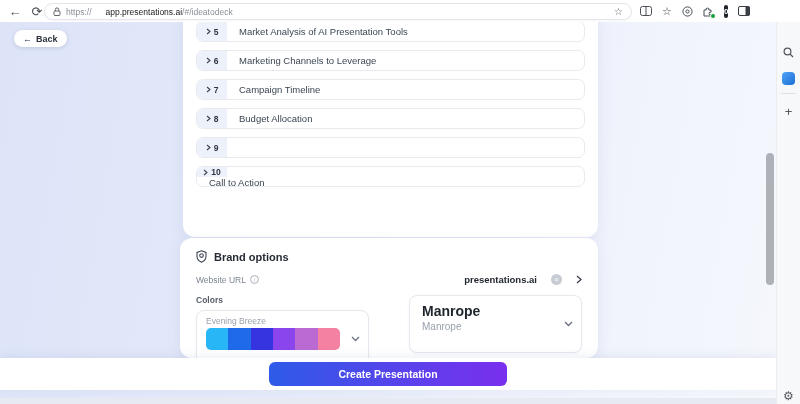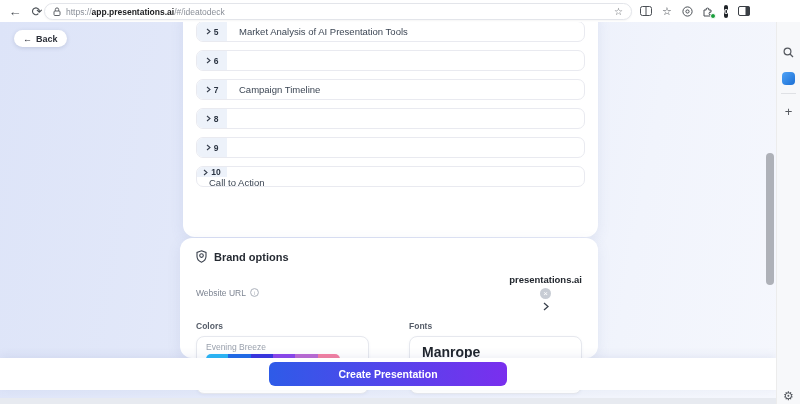--- a/index.html
+++ b/index.html
@@ -4,21 +4,21 @@
 <style>
   * { margin:0; padding:0; box-sizing:border-box; }
   html,body { width:800px; height:404px; overflow:hidden; font-family:"Liberation Sans", sans-serif; }
   .stage { position:relative; width:800px; height:404px; background:#fff; }
 
   
   .browser-bar { position:absolute; top:0; left:0; width:800px; height:22px; background:#fff; z-index:40; display:flex; align-items:center; }
   .nav-ico { width:22px; height:18px; display:flex; align-items:center; justify-content:center; color:#4a4f55; font-size:13px; cursor:pointer; }
   .url-pill { position:absolute; left:44px; top:3px; width:588px; height:17px; background:#fff; border:1px solid #e3e5ea; border-radius:9px; display:flex; align-items:center; padding:0 8px; box-shadow:0 1px 2px rgba(0,0,0,.04); }
   .url-text { font-size:8.5px; color:#8a8f98; white-space:nowrap; overflow:hidden; }
-  .url-text b { color:#202124; font-weight:700; }
+  .url-text b { color:#202124; font-weight:400;padding-left:14px; }
   .pill-star { margin-left:auto; color:#5f6368; font-size:10px; }
   .tb-icons { position:absolute; right:160px; top:0; height:22px; display:flex; align-items:center; gap:10px; left:640px; }
   .tb-ic { width:14px; height:14px; display:flex; align-items:center; justify-content:center; color:#4a4f55; position:relative; cursor:pointer; }
   .badge0 { width:13px; height:13px; background:#1f2328; color:#fff; border-radius:3px; font-size:8px; font-weight:700; display:flex; align-items:center; justify-content:center; }
   .greendot { position:absolute; right:-2px; bottom:-1px; width:6px; height:6px; background:#1a9e3c; border-radius:50%; border:1px solid #fff; }
 
   
   .side-rail { position:absolute; top:0; right:0; width:24px; height:404px; background:#f7f8fa; border-left:1px solid #ececec; z-index:35; }
   .rail-ic { position:absolute; left:50%; transform:translateX(-50%); width:16px; height:16px; display:flex; align-items:center; justify-content:center; color:#55595f; cursor:pointer; }
   .rail-div { position:absolute; left:4px; right:4px; top:93px; height:1px; background:#dfe1e5; }
@@ -35,21 +35,21 @@
   .row-left { width:30px; background:#edf2fa; display:flex; align-items:center; justify-content:center; gap:3px; flex:none; }
   .row-chev { color:#39414f; display:flex; align-items:center; }
   .row-num { font-size:8.5px; font-weight:700; color:#2b3442; }
   .row-title { font-size:9.5px; color:#3c4654; display:flex; align-items:center; padding-left:12px; }
 
   .brand-card { position:absolute; left:180px; top:216px; width:418px; height:120px; background:#fff; border-radius:12px; box-shadow:0 4px 14px rgba(80,100,160,.10); padding:12px 16px; }
   .brand-head { display:flex; align-items:center; gap:7px; }
   .brand-title { font-size:11px; font-weight:700; color:#262b33; }
   .site-row { margin-top:11px; display:flex; align-items:center; }
   .site-label { font-size:8.5px; color:#7d8492; display:flex; align-items:center; gap:4px; }
-  .site-right { margin-left:auto; display:flex; align-items:center; gap:3px; cursor:pointer;flex-direction:column; }
+  .site-right { margin-left:auto; display:flex; align-items:center; gap:14px; cursor:pointer; }
   .site-value { font-size:9.5px; font-weight:700; color:#23282f; }
   .clear-dot { width:11px; height:11px; border-radius:50%; background:#c7ccd4; color:#fff; font-size:8px; display:flex; align-items:center; justify-content:center; line-height:1; }
   .pick-grid { display:flex; gap:40px; margin-top:10px; }
   .pick-col { width:186px; }
   .pick-label { font-size:8.5px; font-weight:700; color:#565d69; margin-bottom:5px; }
   .pick-box { height:58px; background:#fff; border:1px solid #e6e8ee; border-radius:8px; position:relative; cursor:pointer; box-shadow:0 1px 3px rgba(80,100,160,.06); }
   .palette-name { position:absolute; left:9px; top:5px; font-size:8.5px; color:#9aa1ad; }
   .swatches { position:absolute; left:9px; top:17px; right:28px; height:22px; display:flex; border-radius:5px; overflow:hidden; }
   .sw { flex:1; }
   .box-chev { position:absolute; right:8px; top:50%; transform:translateY(-50%); color:#6a7危; color:#6a7280; }
@@ -154,20 +154,21 @@
 
   <div class="row" style="top: 42px;">
     <div class="row-left">
       <span class="row-chev">
         <svg width="5" height="7" viewBox="0 0 5 7">
                     <polyline points="1,1 4,3.5 1,6" fill="none" stroke="#39414f" stroke-width="1.1"></polyline>
                   </svg>
       </span>
       <span class="row-num">6</span>
     </div>
+    <div class="row-title">Marketing Channels to Leverage</div>
   </div>
 
   <div class="row" style="top: 71px;">
     <div class="row-left">
       <span class="row-chev">
         <svg width="5" height="7" viewBox="0 0 5 7">
                     <polyline points="1,1 4,3.5 1,6" fill="none" stroke="#39414f" stroke-width="1.1"></polyline>
                   </svg>
       </span>
       <span class="row-num">7</span>
@@ -177,20 +178,21 @@
 
   <div class="row" style="top: 100px;">
     <div class="row-left">
       <span class="row-chev">
         <svg width="5" height="7" viewBox="0 0 5 7">
                     <polyline points="1,1 4,3.5 1,6" fill="none" stroke="#39414f" stroke-width="1.1"></polyline>
                   </svg>
       </span>
       <span class="row-num">8</span>
     </div>
+    <div class="row-title">Budget Allocation</div>
   </div>
 
   <div class="row" style="top: 129px;">
     <div class="row-left">
       <span class="row-chev">
         <svg width="5" height="7" viewBox="0 0 5 7">
                     <polyline points="1,1 4,3.5 1,6" fill="none" stroke="#39414f" stroke-width="1.1"></polyline>
                   </svg>
       </span>
       <span class="row-num">9</span>
@@ -258,21 +260,20 @@
                 <div class="sw" style="background: rgb(244, 128, 162);"></div>
               </div>
             <span class="box-chev">
               <svg width="9" height="6" viewBox="0 0 9 6">
                   <polyline points="1,1 4.5,4.5 8,1" fill="none" stroke="#6a7280" stroke-width="1.3"></polyline>
                 </svg>
             </span>
           </div>
         </div>
         <div class="pick-col">
-          <div class="pick-label">Fonts</div>
           <div class="pick-box">
             <div class="font-main">Manrope</div>
             <div class="font-sub">Manrope</div>
             <span class="box-chev">
               <svg width="9" height="6" viewBox="0 0 9 6">
                   <polyline points="1,1 4.5,4.5 8,1" fill="none" stroke="#6a7280" stroke-width="1.3"></polyline>
                 </svg>
             </span>
           </div>
         </div>

